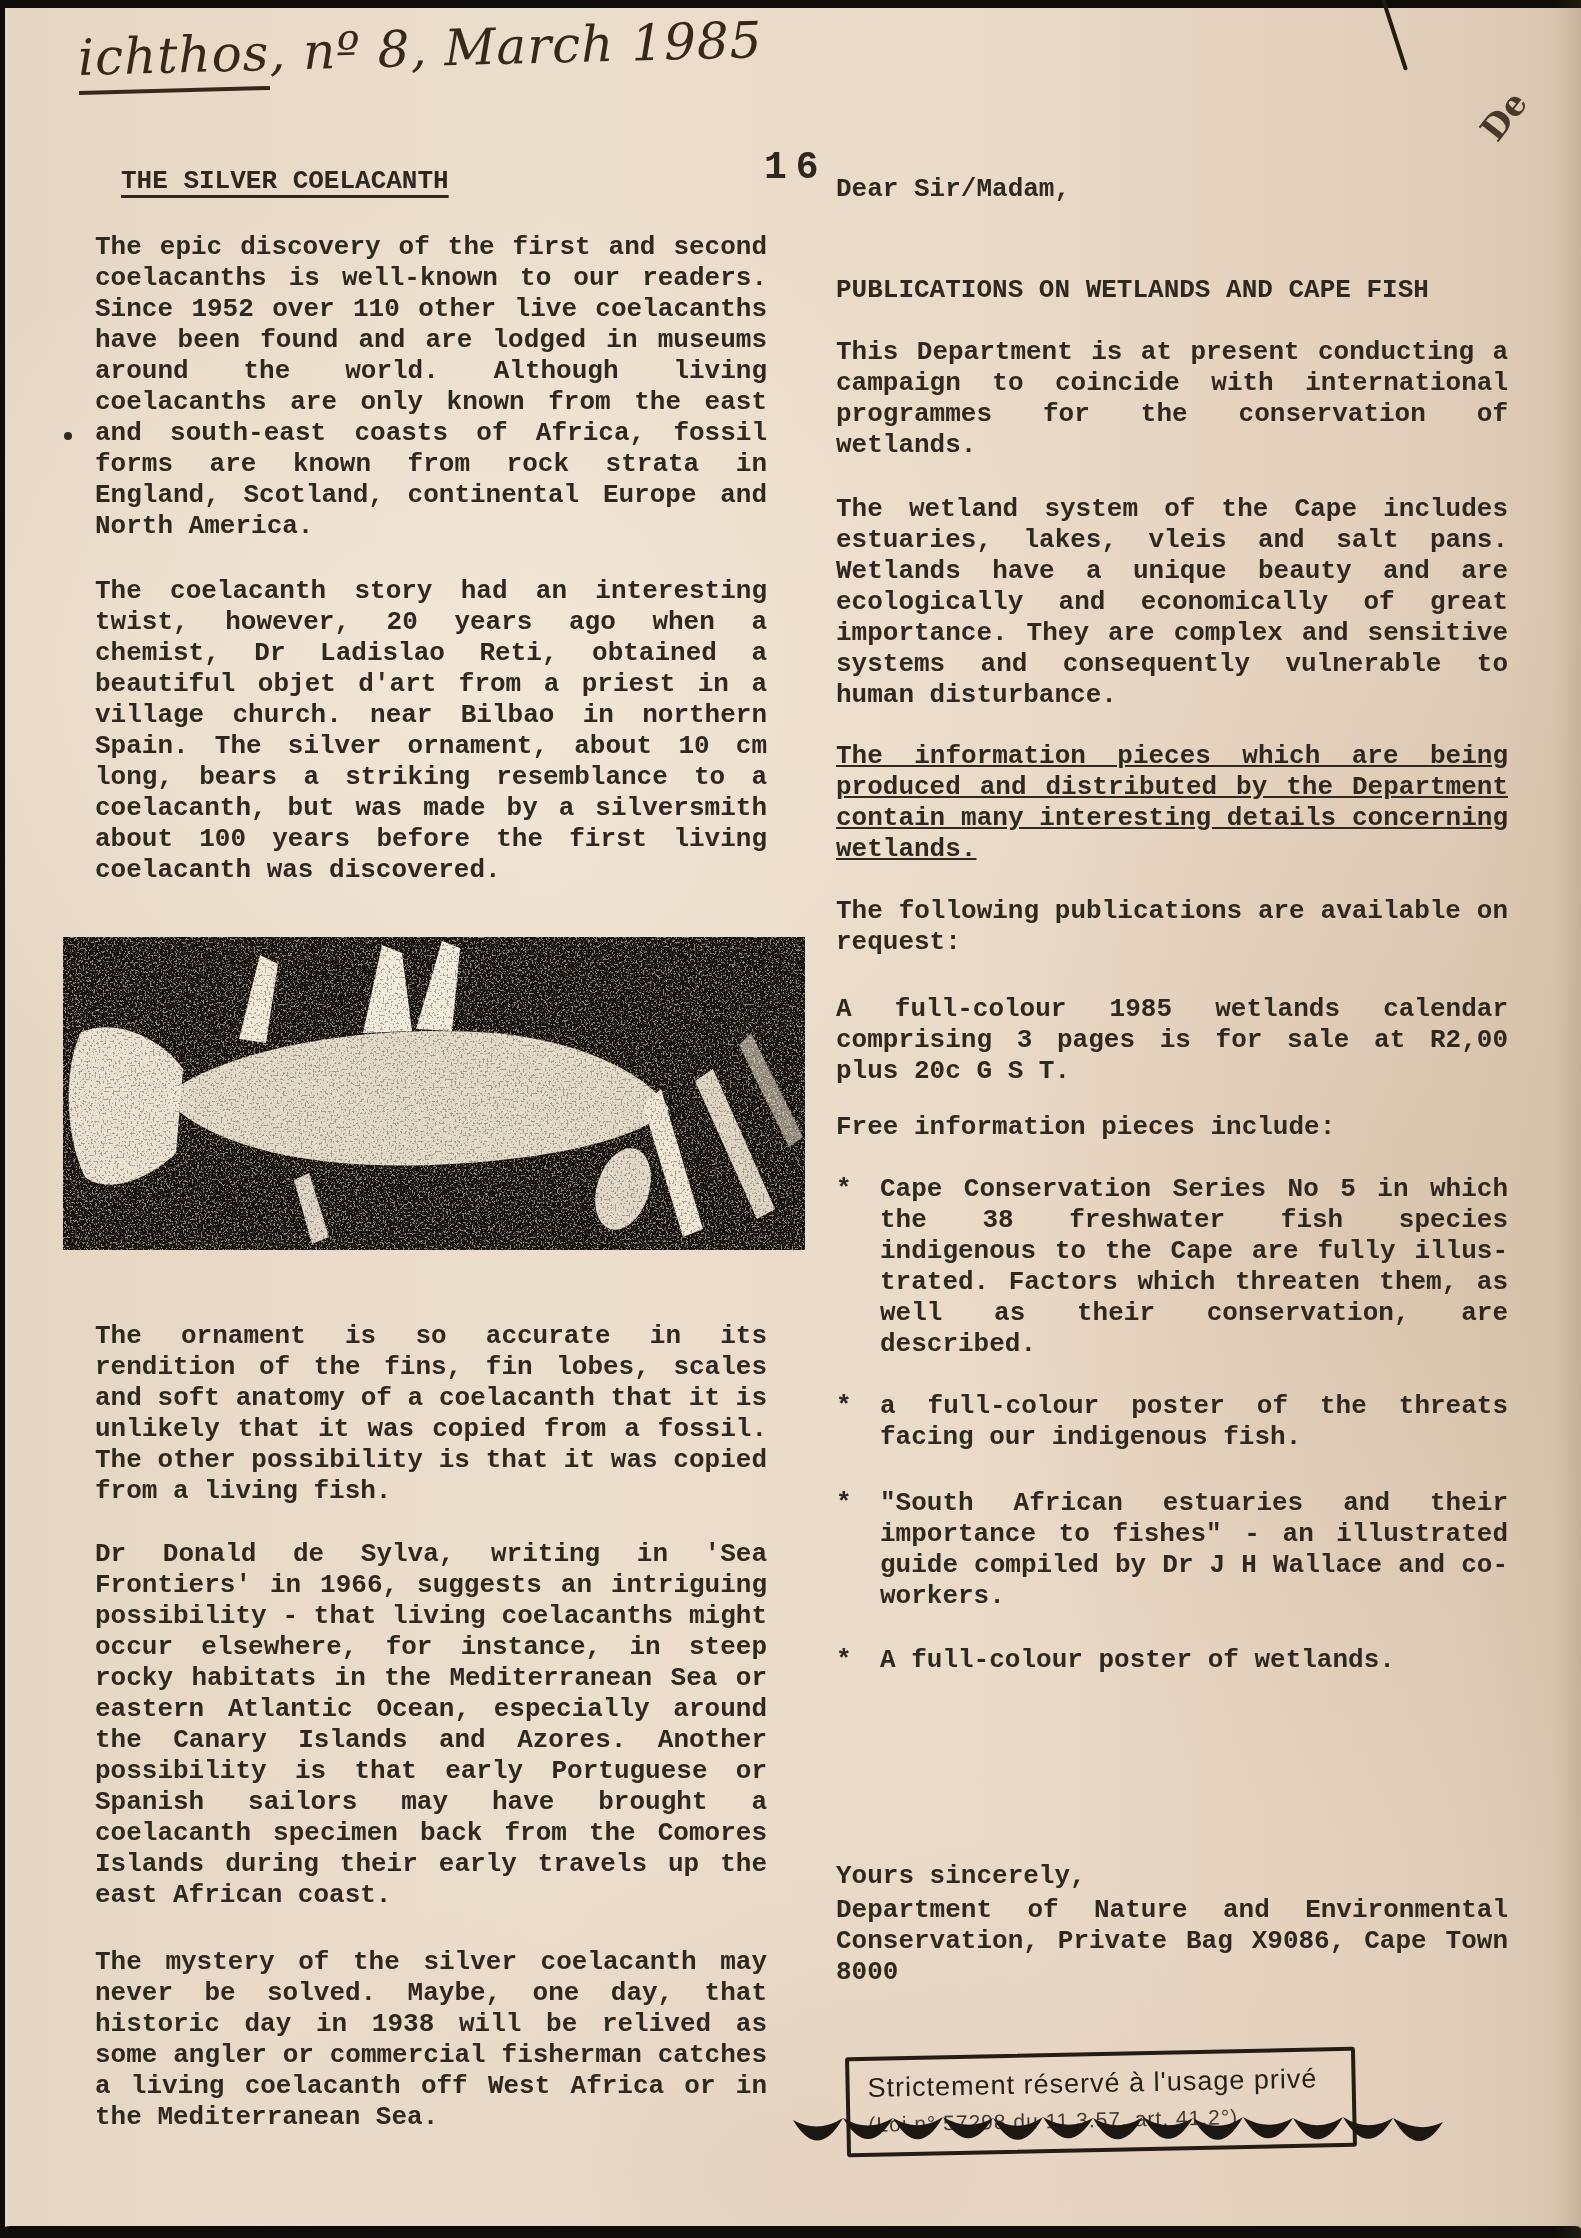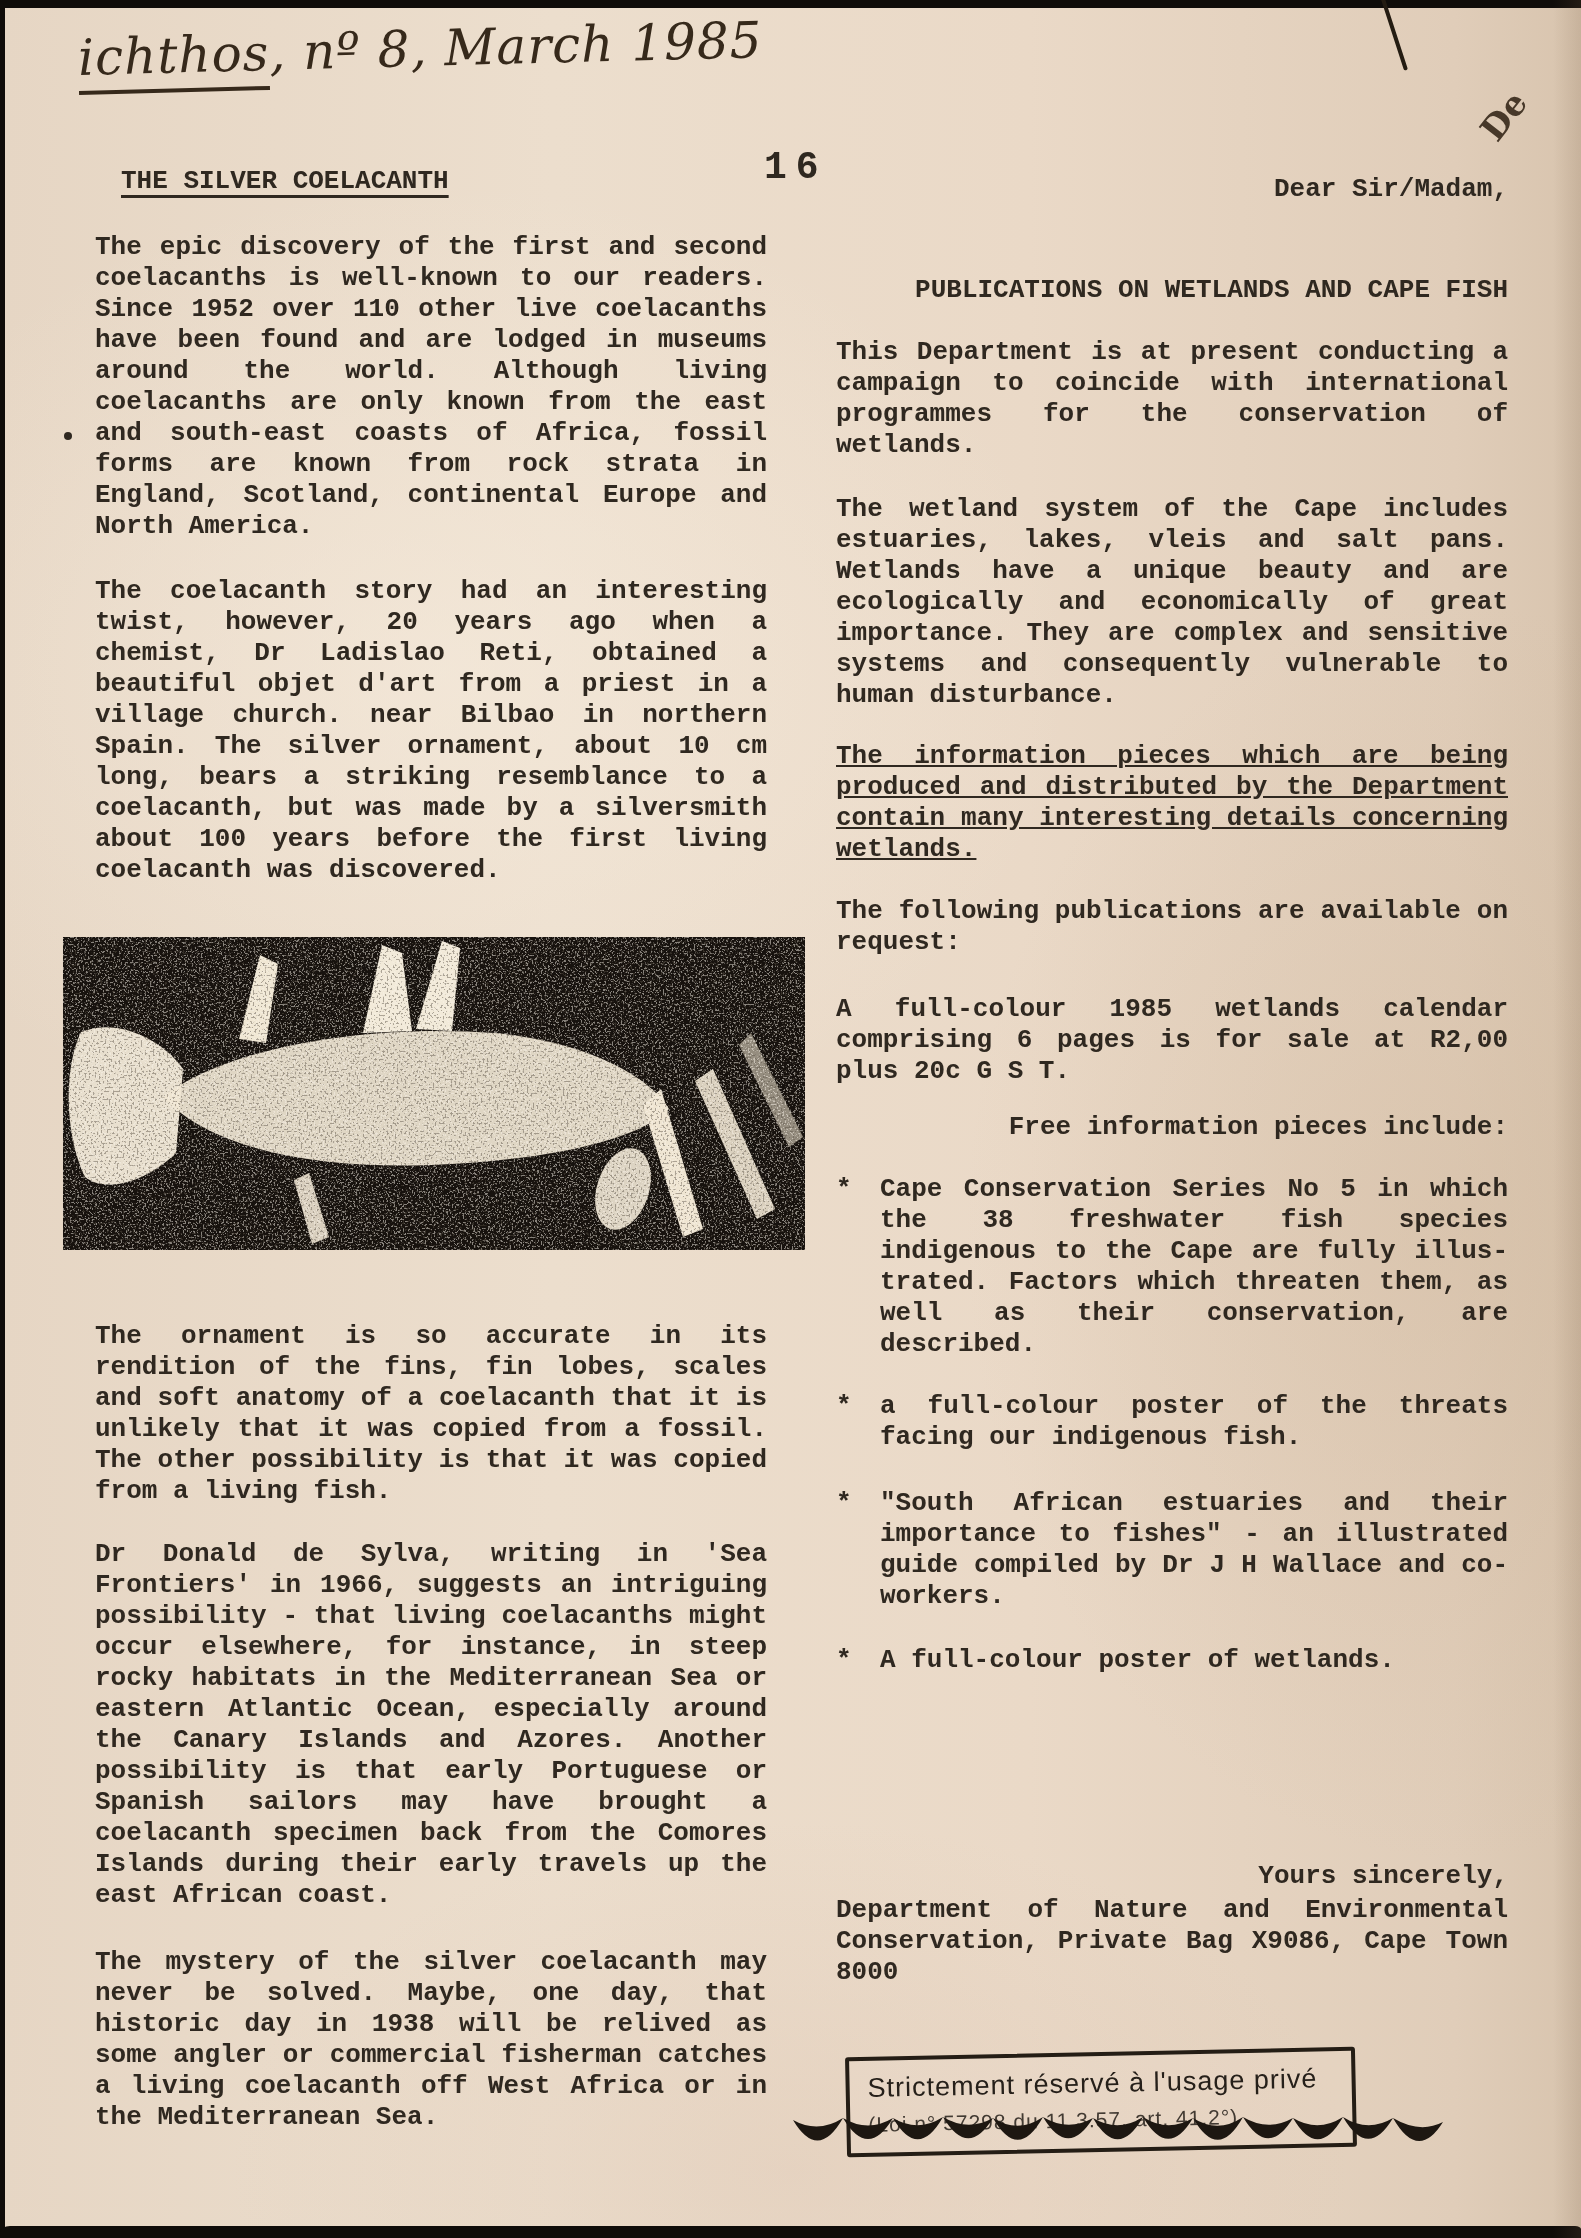--- a/index.html
+++ b/index.html
@@ -34,21 +34,21 @@
   .pageno{position:absolute;left:764px;top:100px;font-size:38px;font-weight:700;letter-spacing:9px;margin-top:46px;}
   .pen-mark{position:absolute;left:1380px;top:-4px;width:4px;height:78px;background:#241c12;
     transform:rotate(-18deg);transform-origin:top center;border-radius:2px;}
   .corner-note{position:absolute;left:1478px;top:96px;font-family:"DejaVu Serif",serif;
     font-weight:700;font-size:34px;color:#473push;color:#473829;transform:rotate(-52deg);}
 
   
   .tw{position:absolute;font-size:26px;line-height:31px;font-weight:700;text-align:justify;}
   .col-l{left:95px;width:672px;}
   .col-r{left:836px;width:672px;}
-  .nojust{text-align:right;}
+  .nojust{text-align:left;}
   .article-title{text-decoration:underline;text-decoration-thickness:3px;text-underline-offset:7px;text-align:left;}
   .force-just{text-align:justify;text-align-last:justify;}
 
   .margin-dot{position:absolute;left:64px;top:432px;width:8px;height:8px;border-radius:50%;background:#2f2820;}
 
   .photo{position:absolute;left:63px;top:937px;width:742px;height:313px;}
   .photo svg{display:block;}
 
   
   .bullet{display:flex;}
@@ -128,21 +128,21 @@
   <div class="tw col-l" style="top:1539px;">Dr Donald de Sylva, writing in 'Sea Frontiers' in 1966, suggests an intriguing possibility - that living coelacanths might occur elsewhere, for instance, in steep rocky habitats in the Mediterranean Sea or eastern Atlantic Ocean, especially around the Canary Islands and Azores. Another possibility is that early Portuguese or Spanish sailors may have brought a coelacanth specimen back from the Comores Islands during their early travels up the east African coast.</div>
   <div class="tw col-l" style="top:1947px;">The mystery of the silver coelacanth may never be solved.  Maybe, one day, that historic day in 1938 will be relived as some angler or commercial fisherman catches a living coelacanth off West Africa or in the Mediterranean Sea.</div>
 
   <div class="tw col-r nojust" style="top:174px;">Dear Sir/Madam,</div>
   <div class="tw col-r nojust" style="top:275px;">PUBLICATIONS ON WETLANDS AND CAPE FISH</div>
 
   <div class="tw col-r" style="top:337px;">This Department is at present conducting a campaign to coincide with international programmes for the conservation of wetlands.</div>
   <div class="tw col-r" style="top:494px;">The wetland system of the Cape includes estuaries, lakes, vleis and salt pans. Wetlands have a unique beauty and are ecologically and economically of great importance.  They are complex and sensitive systems and consequently vulnerable to human disturbance.</div>
   <div class="tw col-r" style="top:741px;text-decoration:underline;">The information pieces which are being produced and distributed by the Department contain many interesting details concerning wetlands.</div>
   <div class="tw col-r" style="top:896px;">The following publications are available on request:</div>
-  <div class="tw col-r" style="top:994px;">A full-colour 1985 wetlands calendar comprising 6 pages is for sale at R2,00 plus 20c G S T.</div>
+  <div class="tw col-r" style="top:994px;">A full-colour 1985 wetlands calendar comprising 3 pages is for sale at R2,00 plus 20c G S T.</div>
   <div class="tw col-r nojust" style="top:1112px;">Free information pieces include:</div>
 
   <div class="tw col-r bullet" style="top:1174px;">
     <span class="mark">*</span>
     <span class="btxt">Cape Conservation Series No 5 in which the 38 freshwater fish species indigenous to the Cape are fully illus-trated.  Factors which threaten them, as well as their conservation, are described.</span>
   </div>
   <div class="tw col-r bullet" style="top:1391px;">
     <span class="mark">*</span>
     <span class="btxt">a full-colour poster of the threats facing our indigenous fish.</span>
   </div>

